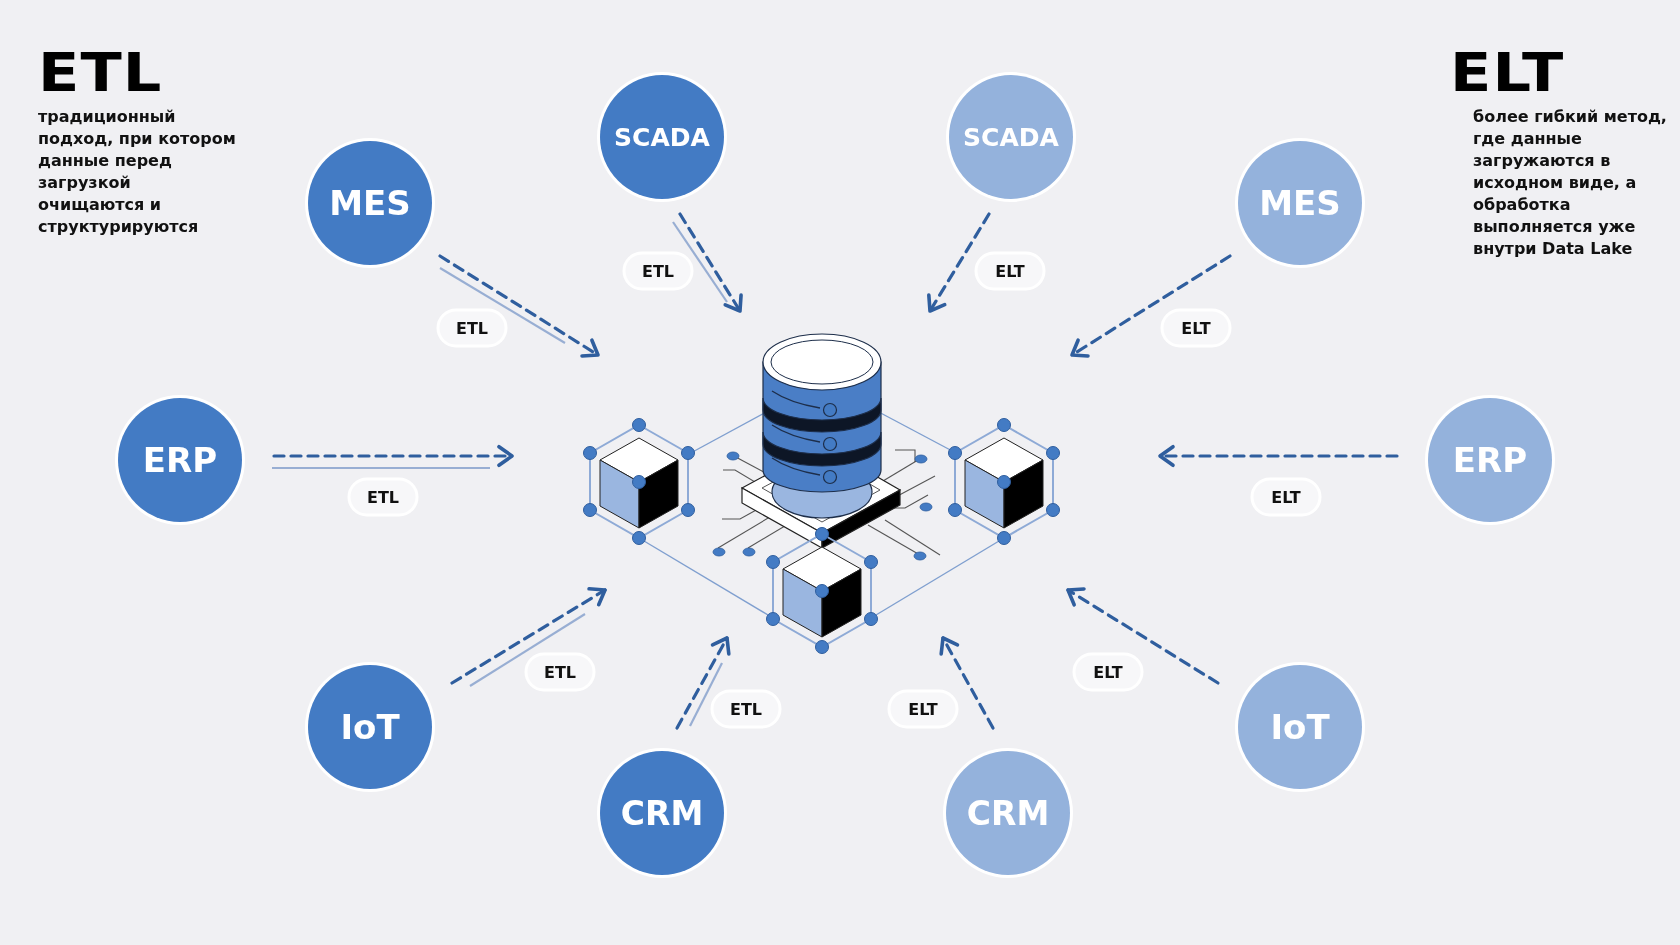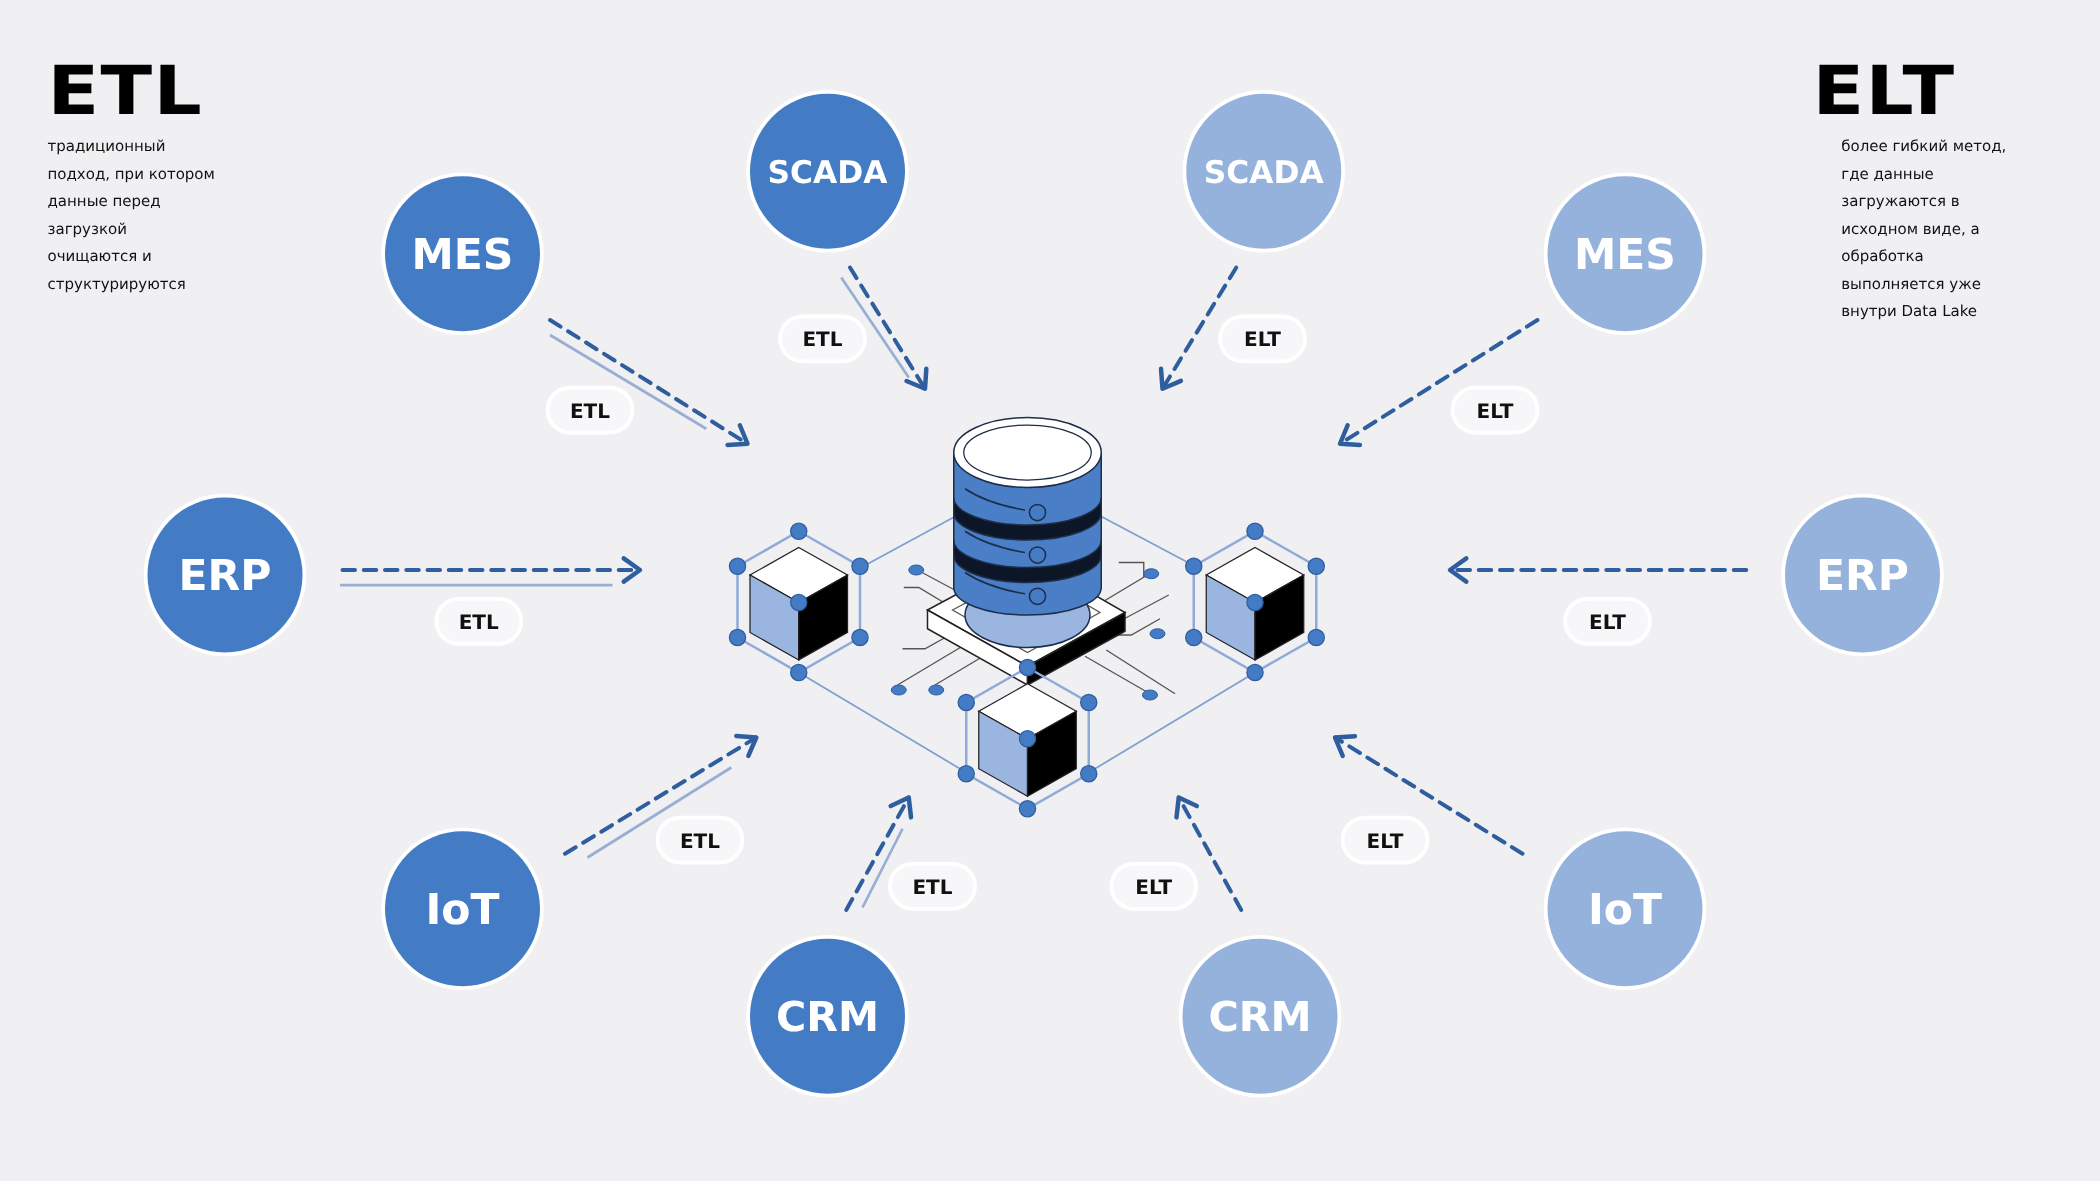--- a/index.html
+++ b/index.html
@@ -12,21 +12,21 @@
   .side-title {
     position: absolute; top: 42px;
     font-family: "DejaVu Sans", sans-serif;
     font-weight: bold; font-size: 54px; line-height: 62px;
     letter-spacing: 1px; color: #000;
     transform: scaleX(1.12); transform-origin: left top;
   }
   .side-desc {
     position: absolute;
     font-family: "DejaVu Sans", sans-serif;
-    font-weight: normal; font-size: 12px; line-height: 22px;
+    font-weight: bold; font-size: 16px; line-height: 22px;
     color: #111; white-space: pre-line;
   }
   #etl-title { left: 38px; }
   #etl-desc { left: 38px; top: 106px; width: 230px; }
   #elt-title { left: 1450px; }
   #elt-desc { left: 1473px; top: 106px; width: 230px; }
   svg#diagram { position: absolute; left: 0; top: 0; }
   .node-label {
     font-family: "DejaVu Sans", sans-serif;
     font-weight: bold; fill: #fff;

